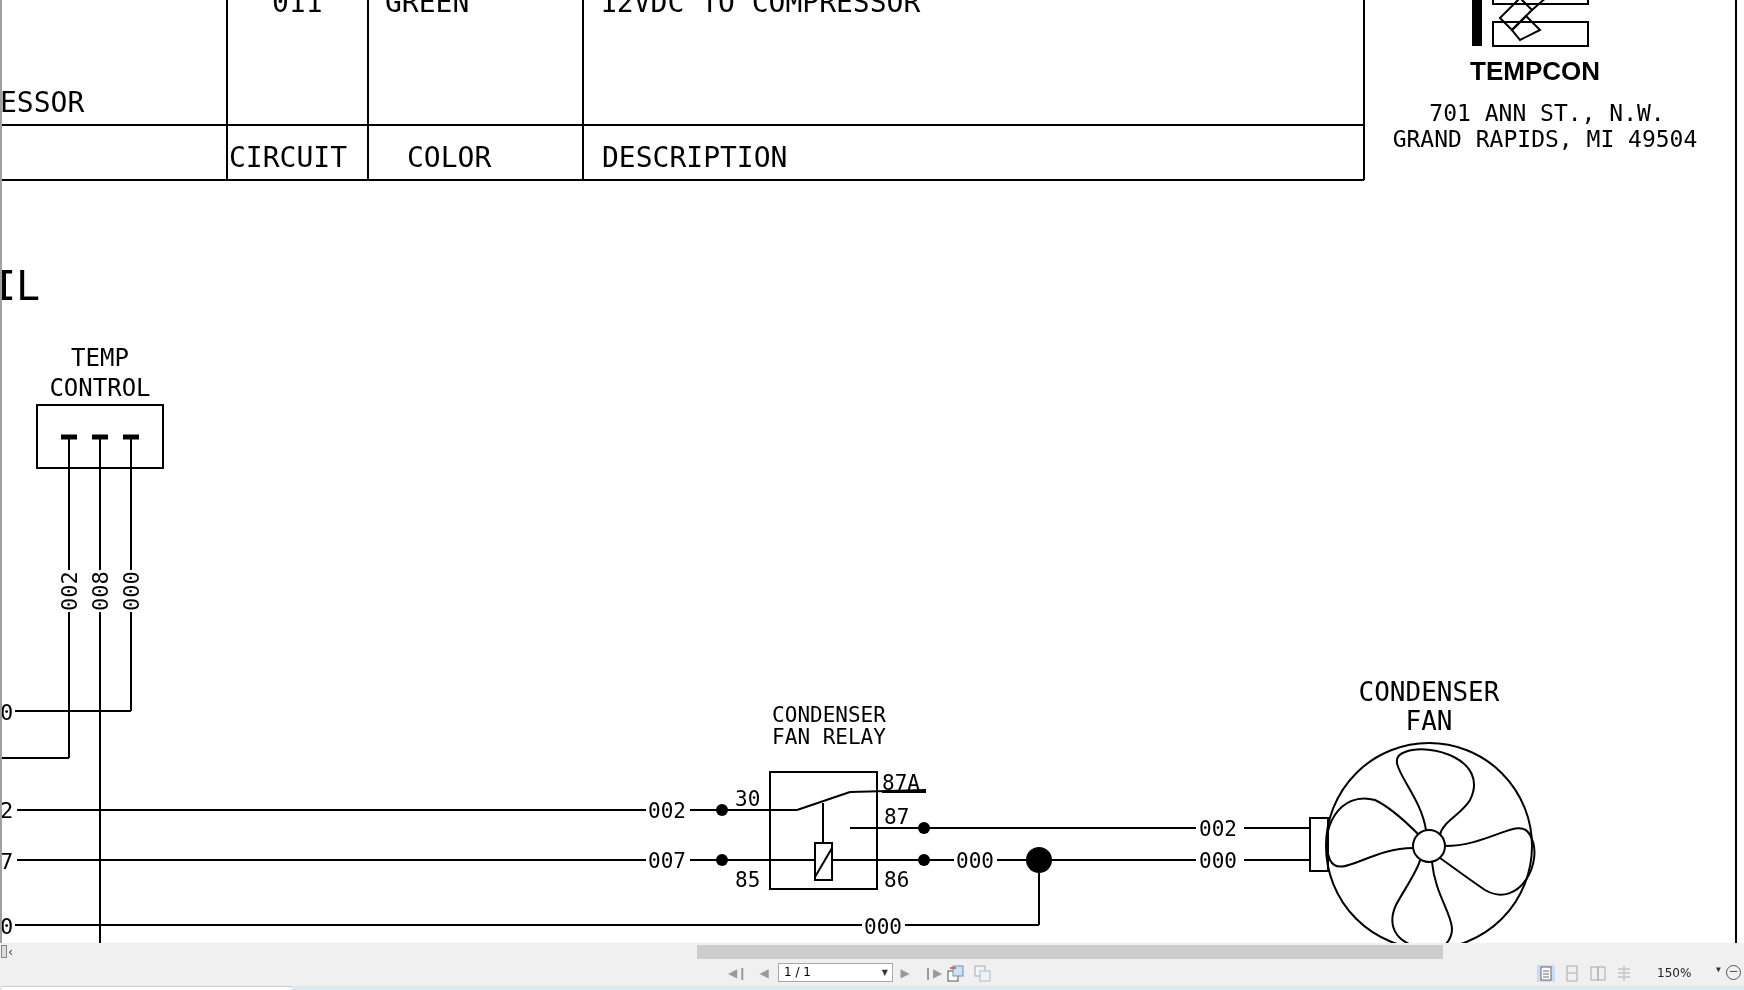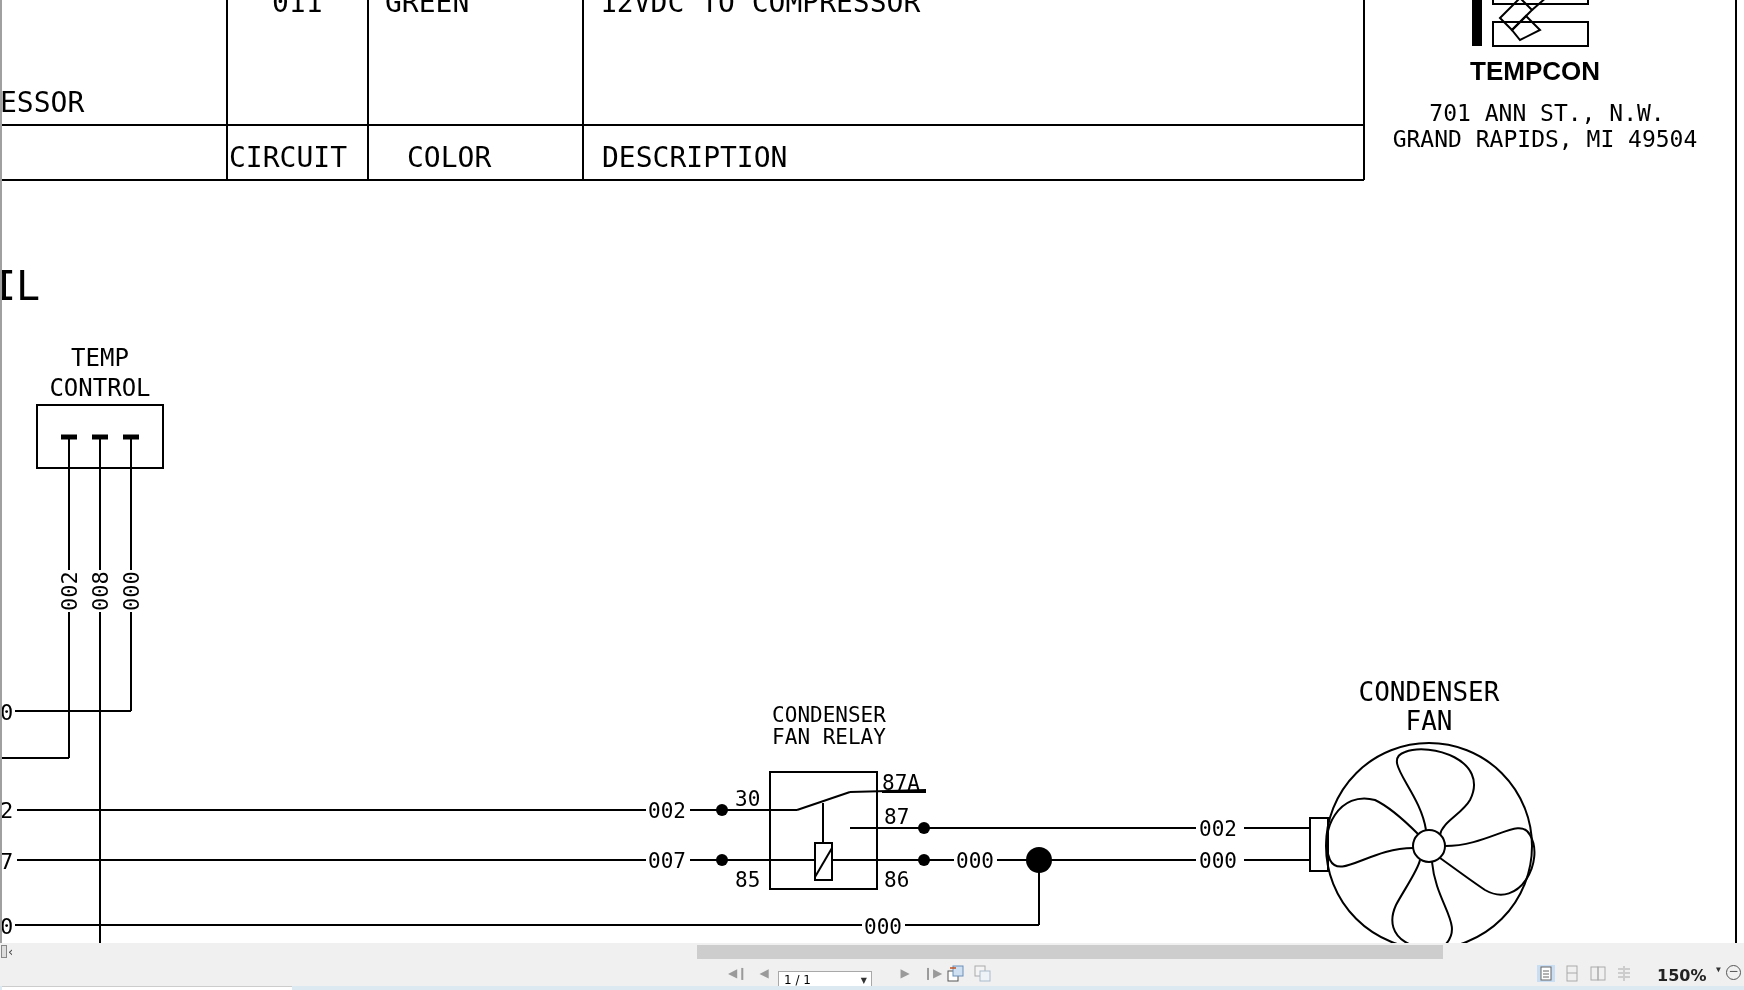--- a/index.html
+++ b/index.html
@@ -9,25 +9,25 @@
   .cad{font-family:"DejaVu Sans Mono","Liberation Mono",monospace;fill:#000;}
   #left-edge{position:absolute;left:0;top:0;width:2px;height:943px;background:#a0a0a0;}
   #hscroll{position:absolute;left:0;top:943px;width:1744px;height:18px;background:#f0f0f0;}
   #hscroll .thumb{position:absolute;left:697px;top:2px;width:746px;height:14px;background:#cdcdcd;}
   #hscroll .left-btn{position:absolute;left:8px;top:1px;font-size:13px;color:#444;font-family:"DejaVu Sans",sans-serif;}
   #hscroll .mini{position:absolute;left:1px;top:2px;width:6px;height:13px;border:1px solid #888;background:#ddd;box-sizing:border-box;}
   #statusbar{position:absolute;left:0;top:961px;width:1744px;height:25px;background:#f0f0f0;}
   #bottom-strip{position:absolute;left:0;top:986px;width:1744px;height:4px;background:#dde9f1;}
   #bottom-strip .white{position:absolute;left:2px;top:0;width:290px;height:4px;background:#fff;border-top:1px solid #ccc;}
   .nav-btn{position:absolute;top:4px;width:16px;height:16px;color:#9a9a9a;font-size:12px;line-height:16px;text-align:center;font-family:"DejaVu Sans",sans-serif;cursor:pointer;}
-  #page-select{position:absolute;left:778px;top:2px;width:94px;height:19px;background:#fff;border:1px solid #a8a8a8;box-sizing:border-box;font-size:12px;line-height:17px;padding-left:5px;font-family:"DejaVu Sans",sans-serif;color:#000;margin-top:8px;}
+  #page-select{position:absolute;left:778px;top:2px;width:115px;height:19px;background:#fff;border:1px solid #a8a8a8;box-sizing:border-box;font-size:12px;line-height:17px;padding-left:5px;font-family:"DejaVu Sans",sans-serif;color:#000;}
   #page-select .caret{position:absolute;right:4px;top:0;font-size:8px;color:#333;}
   .view-btn{position:absolute;top:4px;width:18px;height:17px;box-sizing:border-box;cursor:pointer;}
   .view-btn.active{background:#c9ddf3;}
-  #zoom-label{position:absolute;left:1657px;top:5px;font-size:16px;color:#222;font-family:"DejaVu Sans",sans-serif;font-weight:bold;}
+  #zoom-label{position:absolute;left:1657px;top:5px;font-size:12px;color:#222;font-family:"DejaVu Sans",sans-serif;}
   #zoom-caret{position:absolute;left:1716px;top:4px;font-size:8px;color:#333;}
   #zoom-out{position:absolute;left:1726px;top:4px;width:15px;height:15px;border:1px solid #555;border-radius:50%;box-sizing:border-box;font-size:12px;line-height:11px;text-align:center;color:#555;font-family:"DejaVu Sans",sans-serif;}
 </style>
 </head>
 <body>
 
 <div id="canvas">
   <svg width="1744" height="943" viewBox="0 0 1744 943">
 
     <line x1="1736" y1="0" x2="1736" y2="943" stroke="#000" stroke-width="2"></line>

